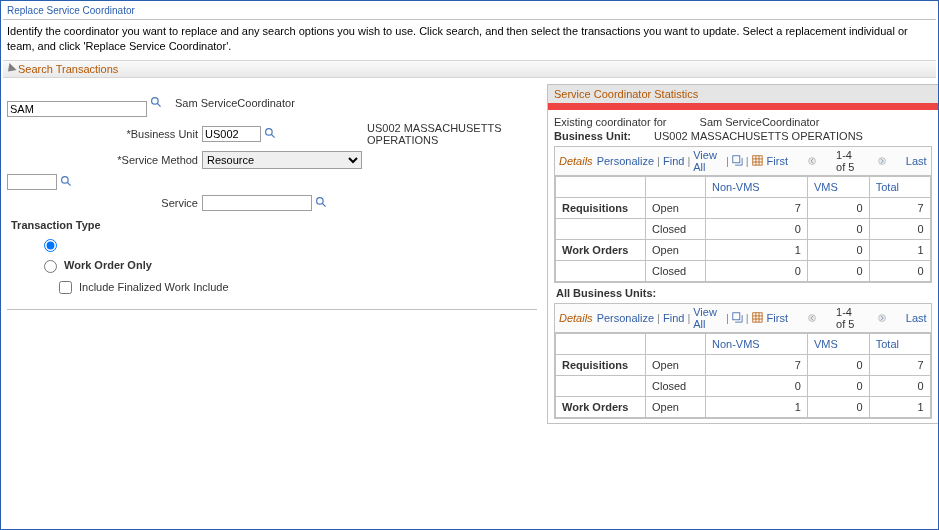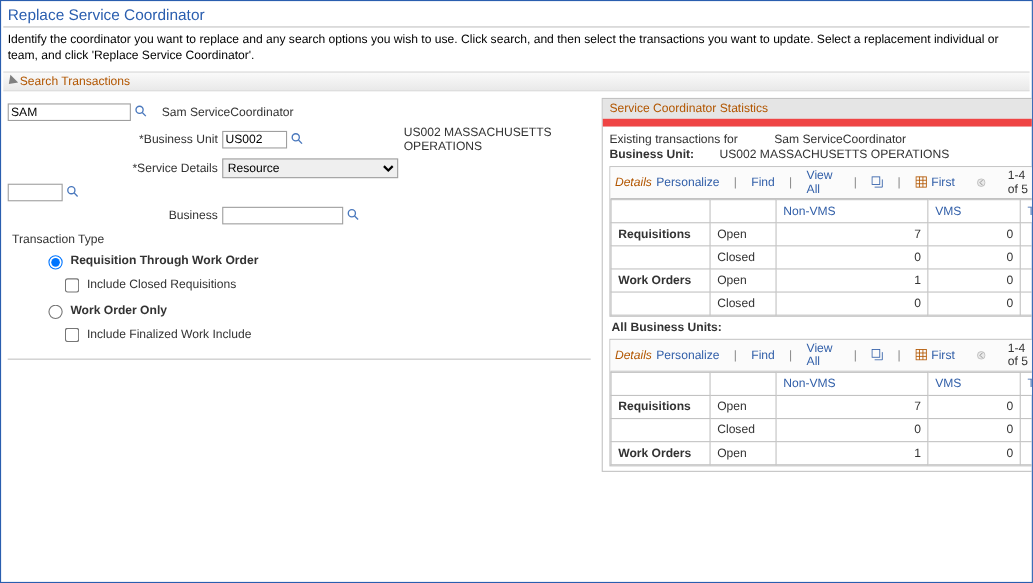--- a/index.html
+++ b/index.html
@@ -10,21 +10,21 @@
     font-size: 11px;
     color: #333;
     background: #fff;
     width: 939px;
     height: 530px;
     overflow: hidden;
     border: 1px solid #2a5eaf;
   }
   .page-title {
     color: #2a5eaf;
-    font-size: 14px;
+    font-size: 10px;
     padding: 2px 4px 3px 4px;
     border-bottom: 1px solid #c2c2c2;
     margin-bottom: 4px;
   }
   .instructions {
     color: #000;
     padding: 0 4px 6px 4px;
     line-height: 1.35;
   }
   .section-bar {
@@ -78,21 +78,21 @@
     width: 14px; height: 14px;
     display: inline-flex;
     align-items: center; justify-content: center;
     margin-left: 2px;
     cursor: pointer;
   }
   .lookup-icon svg { width: 13px; height: 13px; }
   .desc-text { margin-left: 12px; color: #333; }
 
   .trans-type-heading {
-    font-weight: normal;
+    font-weight: bold;
     color: #333;
     margin-top: 8px;
     margin-bottom: 0;
     padding-left: 4px;
   }
   .radio-row, .chk-row {
     display: flex;
     align-items: center;
     gap: 4px;
     padding-left: 32px;
@@ -129,21 +129,21 @@
     border-bottom: 1px solid #c2c2c2;
     background: #fbfbfb;
     gap: 4px;
   }
   .grid-header .details {
     color: #b25600;
     font-style: italic;
   }
   .grid-links {
     color: #3360a9;
-    display: flex; align-items: center; gap: 13px;
+    display: flex; align-items: center; gap: 3px;
     flex: 1;
   }
   .grid-links a { color: #3360a9; text-decoration: none; cursor: pointer; }
   .grid-links .sep { color: #888; }
   .nav-right {
     margin-left: auto;
     display: flex; align-items: center; gap: 20px;
     color: #3360a9;
   }
   .nav-right .pg { color: #333; }
@@ -186,21 +186,21 @@
 <div class="section-bar">
   <span class="tri"></span>
   <span>Search Transactions</span>
 </div>
 
 <div class="columns">
 
   <div class="left-col">
 
     <div class="field-row">
-      <input type="text" style="width: 112px;" value="SAM">
+      <input type="text" style="width: 140px; margin-top: 12px;" value="SAM">
       <span class="lookup-icon">
         <svg viewBox="0 0 16 16">
             <circle cx="6" cy="6" r="4" fill="none" stroke="#4a78bd" stroke-width="1.5"></circle>
             <line x1="9" y1="9" x2="13" y2="13" stroke="#4a78bd" stroke-width="1.5"></line>
           </svg>
       </span>
       <span class="desc-text">Sam ServiceCoordinator</span>
     </div>
 
     <div class="field-row">
@@ -209,75 +209,70 @@
       <span class="lookup-icon">
         <svg viewBox="0 0 16 16">
             <circle cx="6" cy="6" r="4" fill="none" stroke="#4a78bd" stroke-width="1.5"></circle>
             <line x1="9" y1="9" x2="13" y2="13" stroke="#4a78bd" stroke-width="1.5"></line>
           </svg>
       </span>
       <span class="desc-text" style="margin-left:90px;display:inline-block;width:170px">US002 MASSACHUSETTS OPERATIONS</span>
     </div>
 
     <div class="field-row">
-      <span class="field-label req">Service Details</span>
+      <span class="field-label req">Service Method</span>
       <select style="width:160px">
         <option>Resource</option>
       </select>
     </div>
 
     <div class="field-row">
       <input type="text" style="width: 50px;" value="">
       <span class="lookup-icon">
         <svg viewBox="0 0 16 16">
             <circle cx="6" cy="6" r="4" fill="none" stroke="#4a78bd" stroke-width="1.5"></circle>
             <line x1="9" y1="9" x2="13" y2="13" stroke="#4a78bd" stroke-width="1.5"></line>
           </svg>
       </span>
     </div>
 
     <div class="field-row">
-      <span class="field-label">Business</span>
+      <span class="field-label">Service</span>
       <input type="text" style="width: 110px;" value="">
       <span class="lookup-icon">
         <svg viewBox="0 0 16 16">
             <circle cx="6" cy="6" r="4" fill="none" stroke="#4a78bd" stroke-width="1.5"></circle>
             <line x1="9" y1="9" x2="13" y2="13" stroke="#4a78bd" stroke-width="1.5"></line>
           </svg>
       </span>
     </div>
 
     <div class="trans-type-heading">Transaction Type</div>
 
     <div class="radio-row">
       <input type="radio" name="tt" checked="" style="">
-      <span style="font-weight:bold">Requisition Through Work Order</span>
-    </div>
-    <div class="chk-row">
-      <input type="checkbox" style="">
-      <span>Include Closed Requisitions</span>
     </div>
     <div class="radio-row">
       <input type="radio" name="tt" style="">
       <span style="font-weight:bold">Work Order Only</span>
     </div>
     <div class="chk-row">
       <input type="checkbox" style="">
       <span>Include Finalized Work Include</span>
     </div>
 
     <div class="left-divider"></div>
   </div>
 
   <div class="right-col">
     <div class="stats-box">
       <div class="stats-title">Service Coordinator Statistics</div>
       <div class="stats-body">
         <div class="stats-line">
-          <span class="lbl">Existing transactions for</span>
+          <span class="lbl">Existing coordinator for</span>
           <span class="val">Sam ServiceCoordinator</span>
         </div>
         <div class="stats-line">
           <span class="lbl" style="font-weight:bold">Business Unit:</span>
           <span class="val" style="margin-left:20px">US002 MASSACHUSETTS OPERATIONS</span>
         </div>
 
         <div class="grid">
           <div class="grid-header">
             <span class="details">Details</span>

